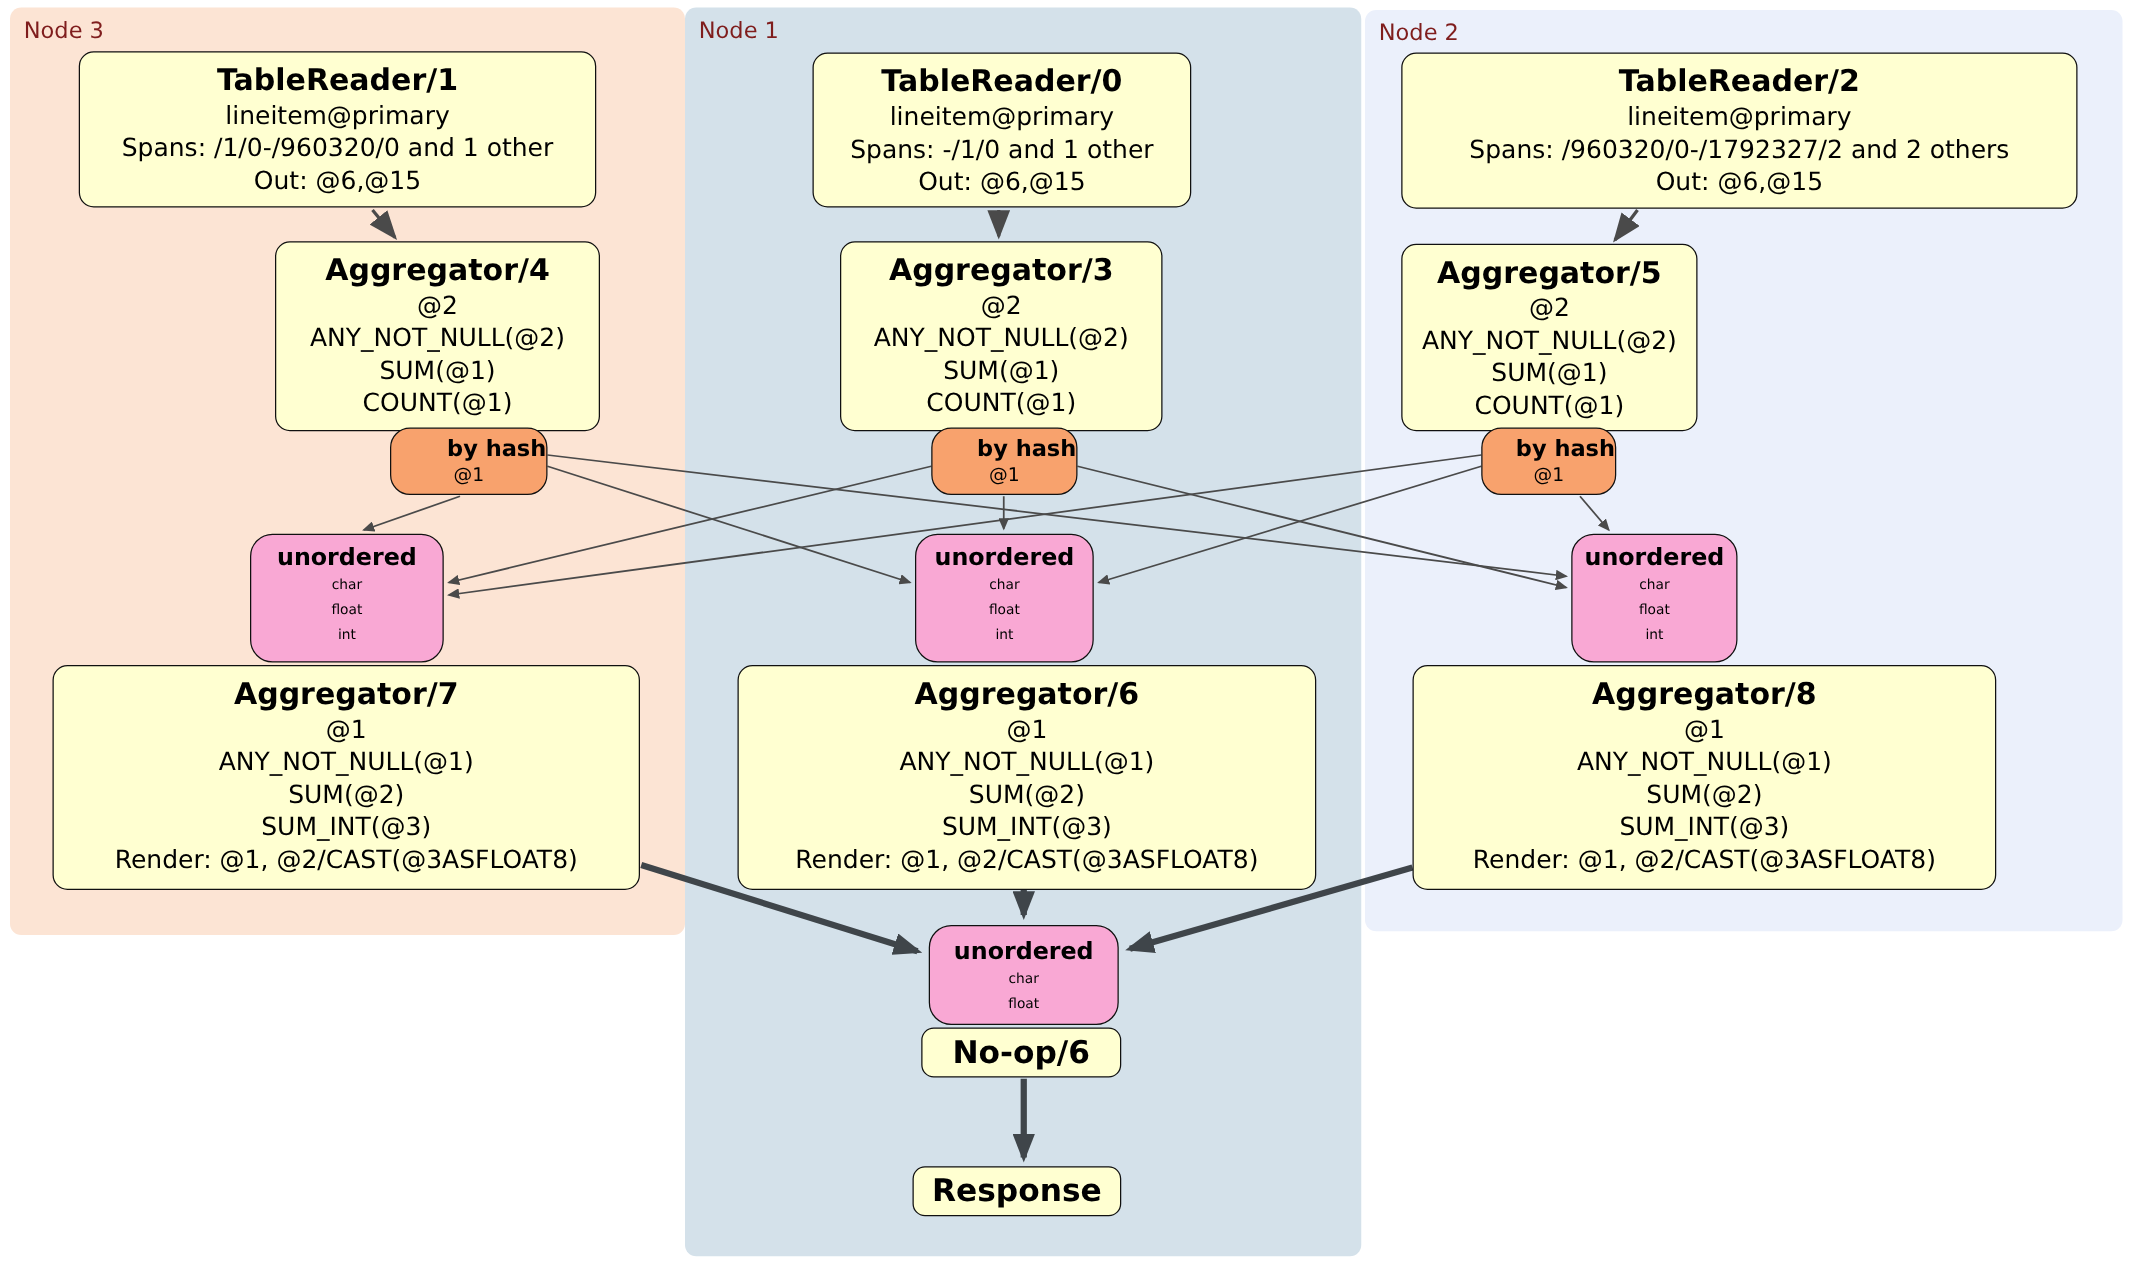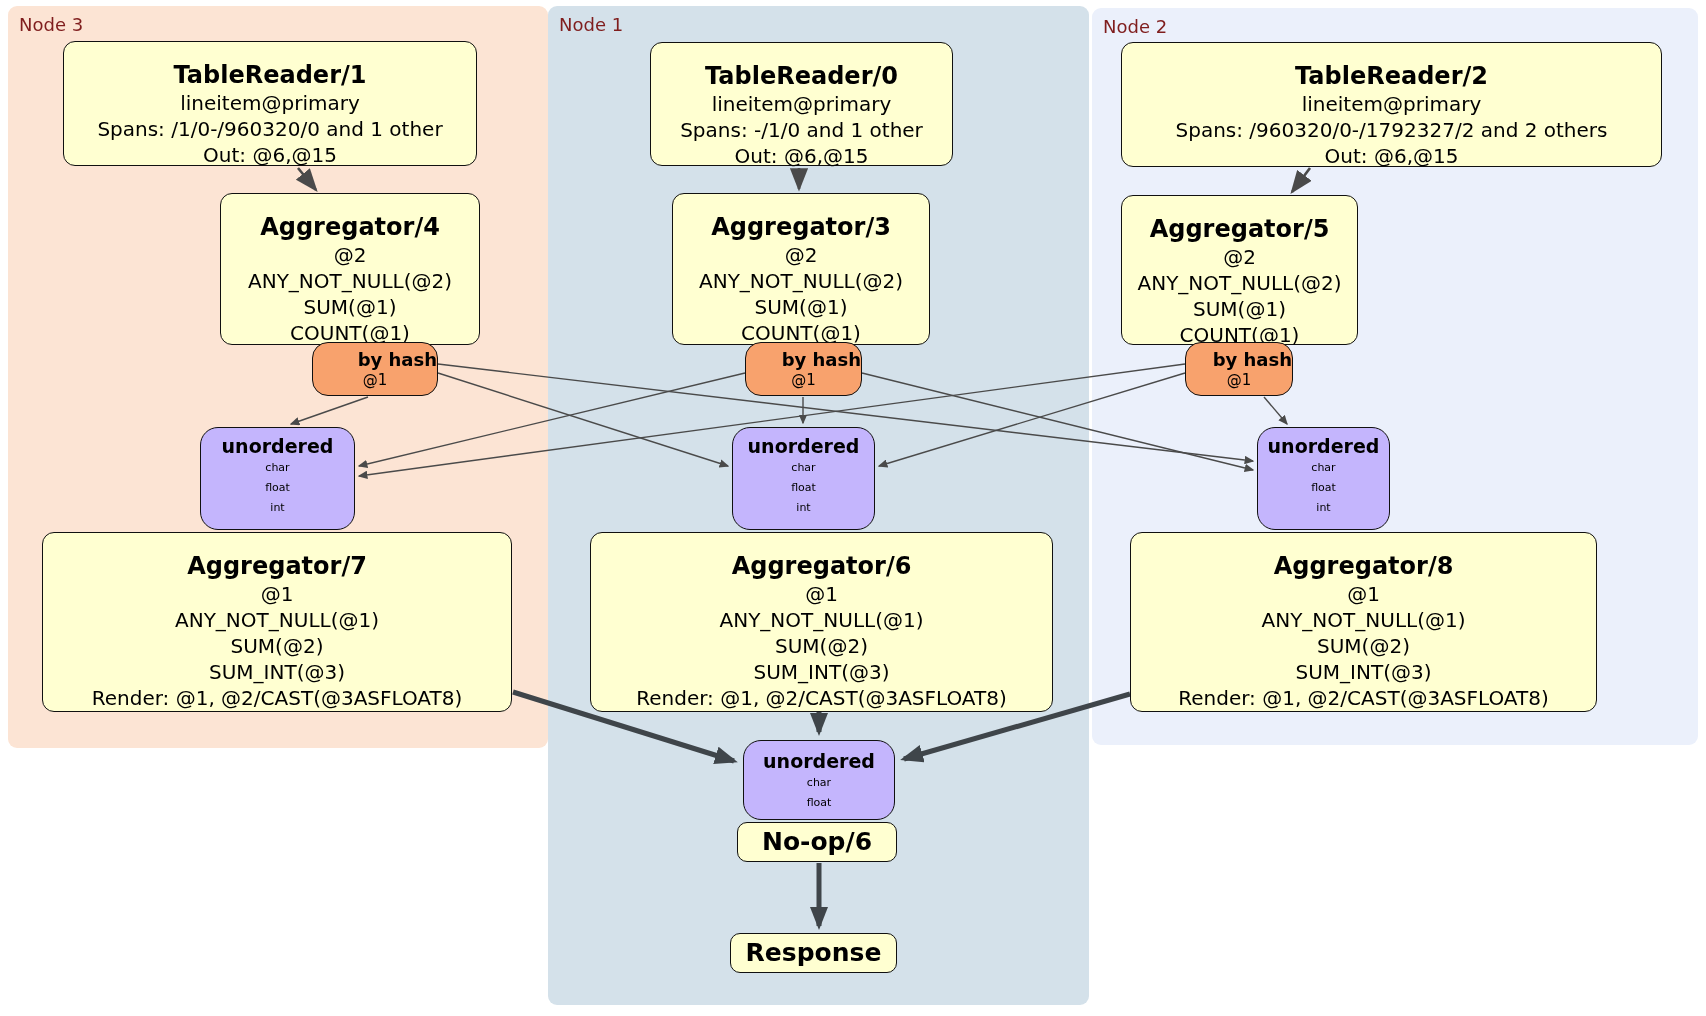--- a/index.html
+++ b/index.html
@@ -6,31 +6,31 @@
   #stage{
     position:relative;width:1706px;height:1016px;overflow:hidden;
     font-family:"DejaVu Sans", sans-serif;color:#000;
   }
   .region{position:absolute;border-radius:9px;z-index:0;}
   .region-label{position:absolute;top:8px;left:11px;font-size:18px;color:#7f1d1d;z-index:1;}
   #edges{position:absolute;left:0;top:0;z-index:1;}
   .box{
     position:absolute;box-sizing:border-box;z-index:2;
     background:#ffffd1;border:1.6px solid #101010;border-radius:12px;
-    text-align:center;padding-top:18px;
+    text-align:center;padding-top:7px;
   }
   .box .title{font-weight:bold;font-size:24px;line-height:30px;white-space:nowrap;}
   .box .line{font-size:20px;line-height:26px;white-space:nowrap;}
   .router{
     background:#f8a26d;border-radius:16px;z-index:3;padding-top:5px;
   }
   .router .title{font-size:18px;line-height:23px;text-align:right;}
   .router .line{font-size:15px;line-height:18px;}
   .sync{
-    background:#c4b5fd;border-radius:18px;padding-top:6px;z-index:3;
+    background:#f9a8d4;border-radius:18px;padding-top:6px;z-index:3;
   }
   .sync .title{font-size:19px;line-height:24px;}
   .sync .line{font-size:11px;line-height:20px;}
   .mini{padding-top:1px;border-radius:10px;}
   .mini .title{font-size:25px;line-height:36px;}
 </style>
 </head>
 <body>
 
 <div id="stage">

